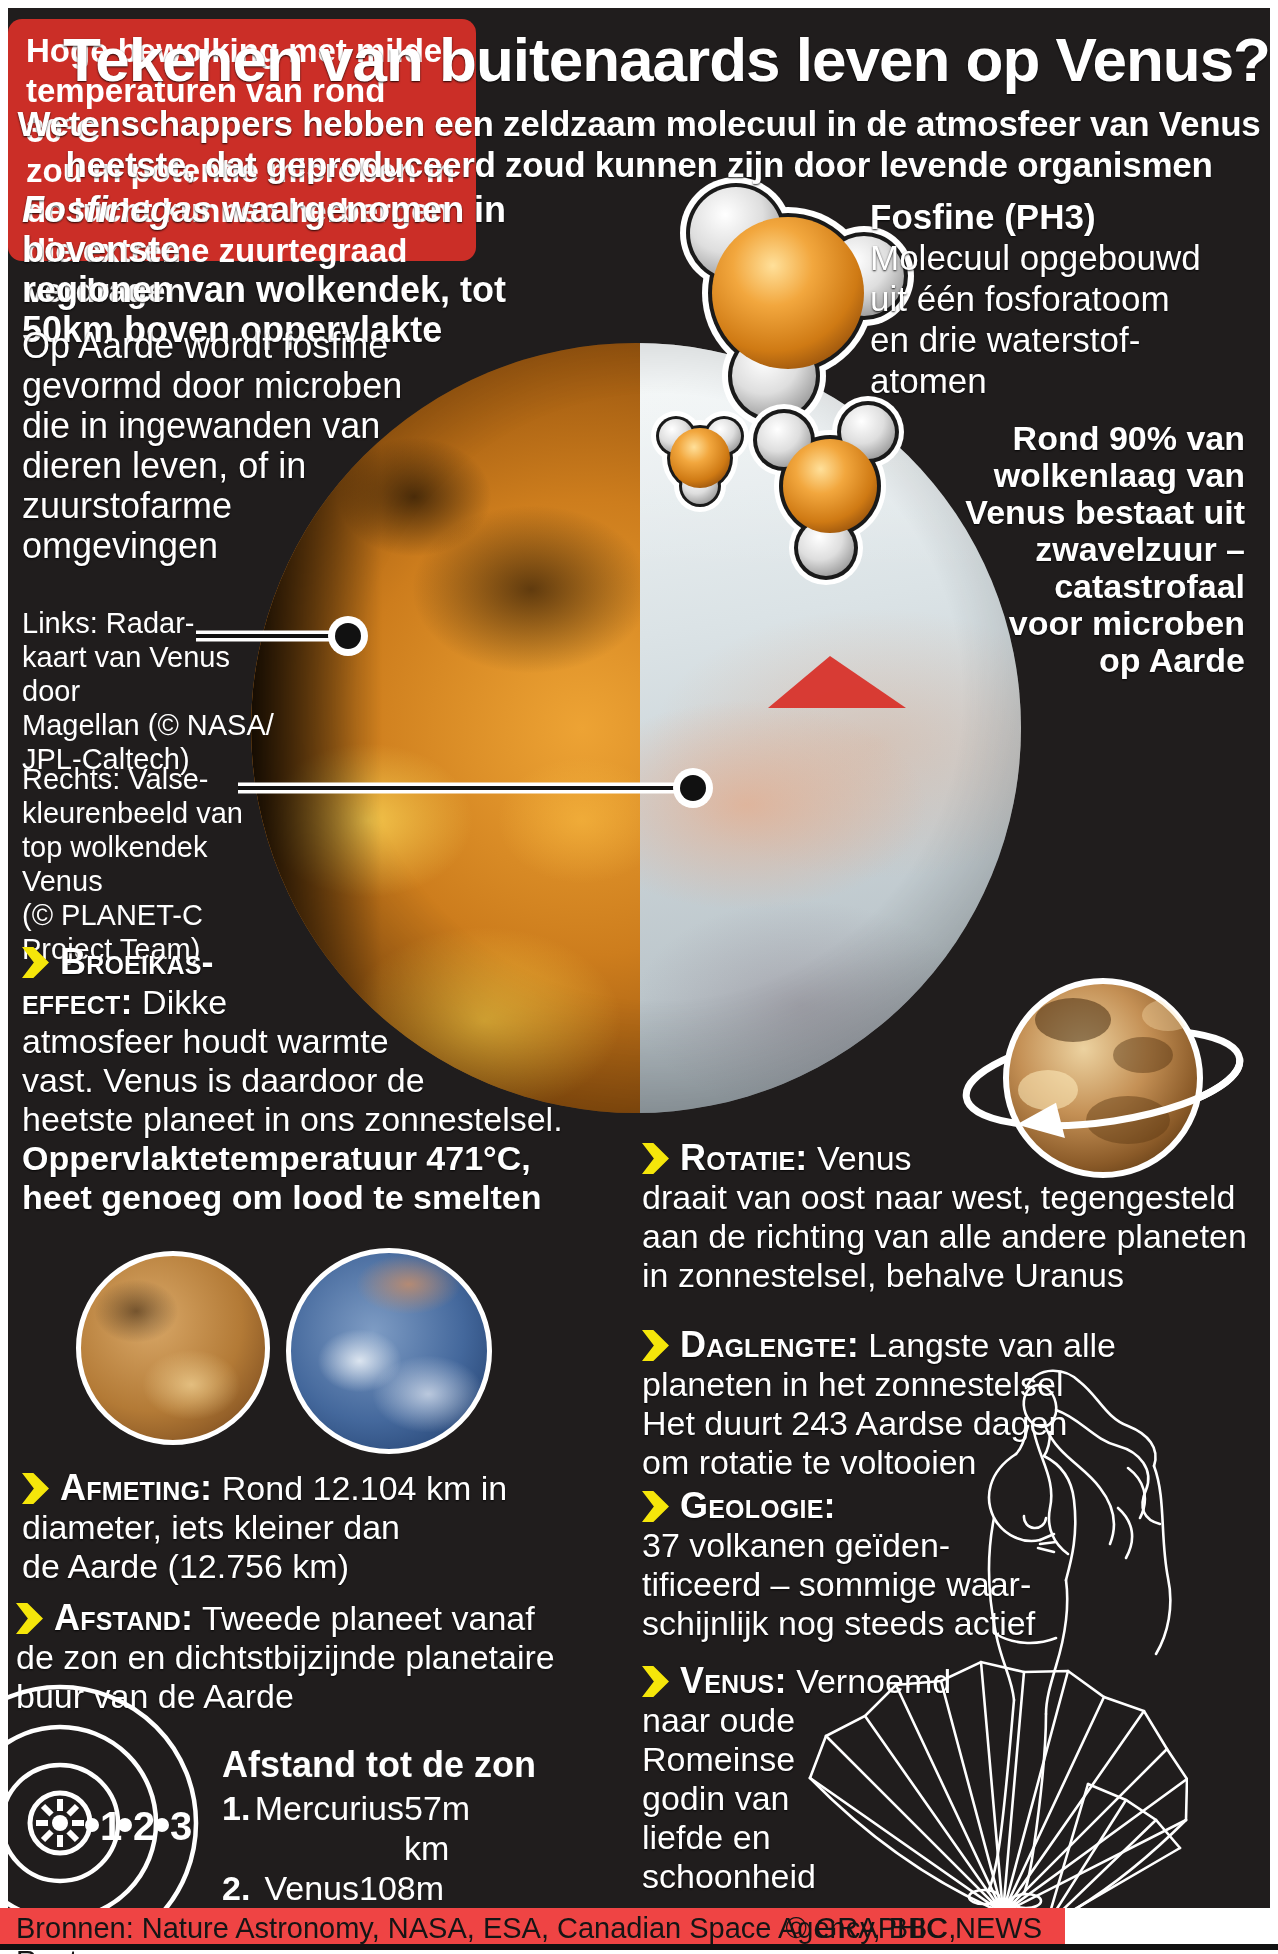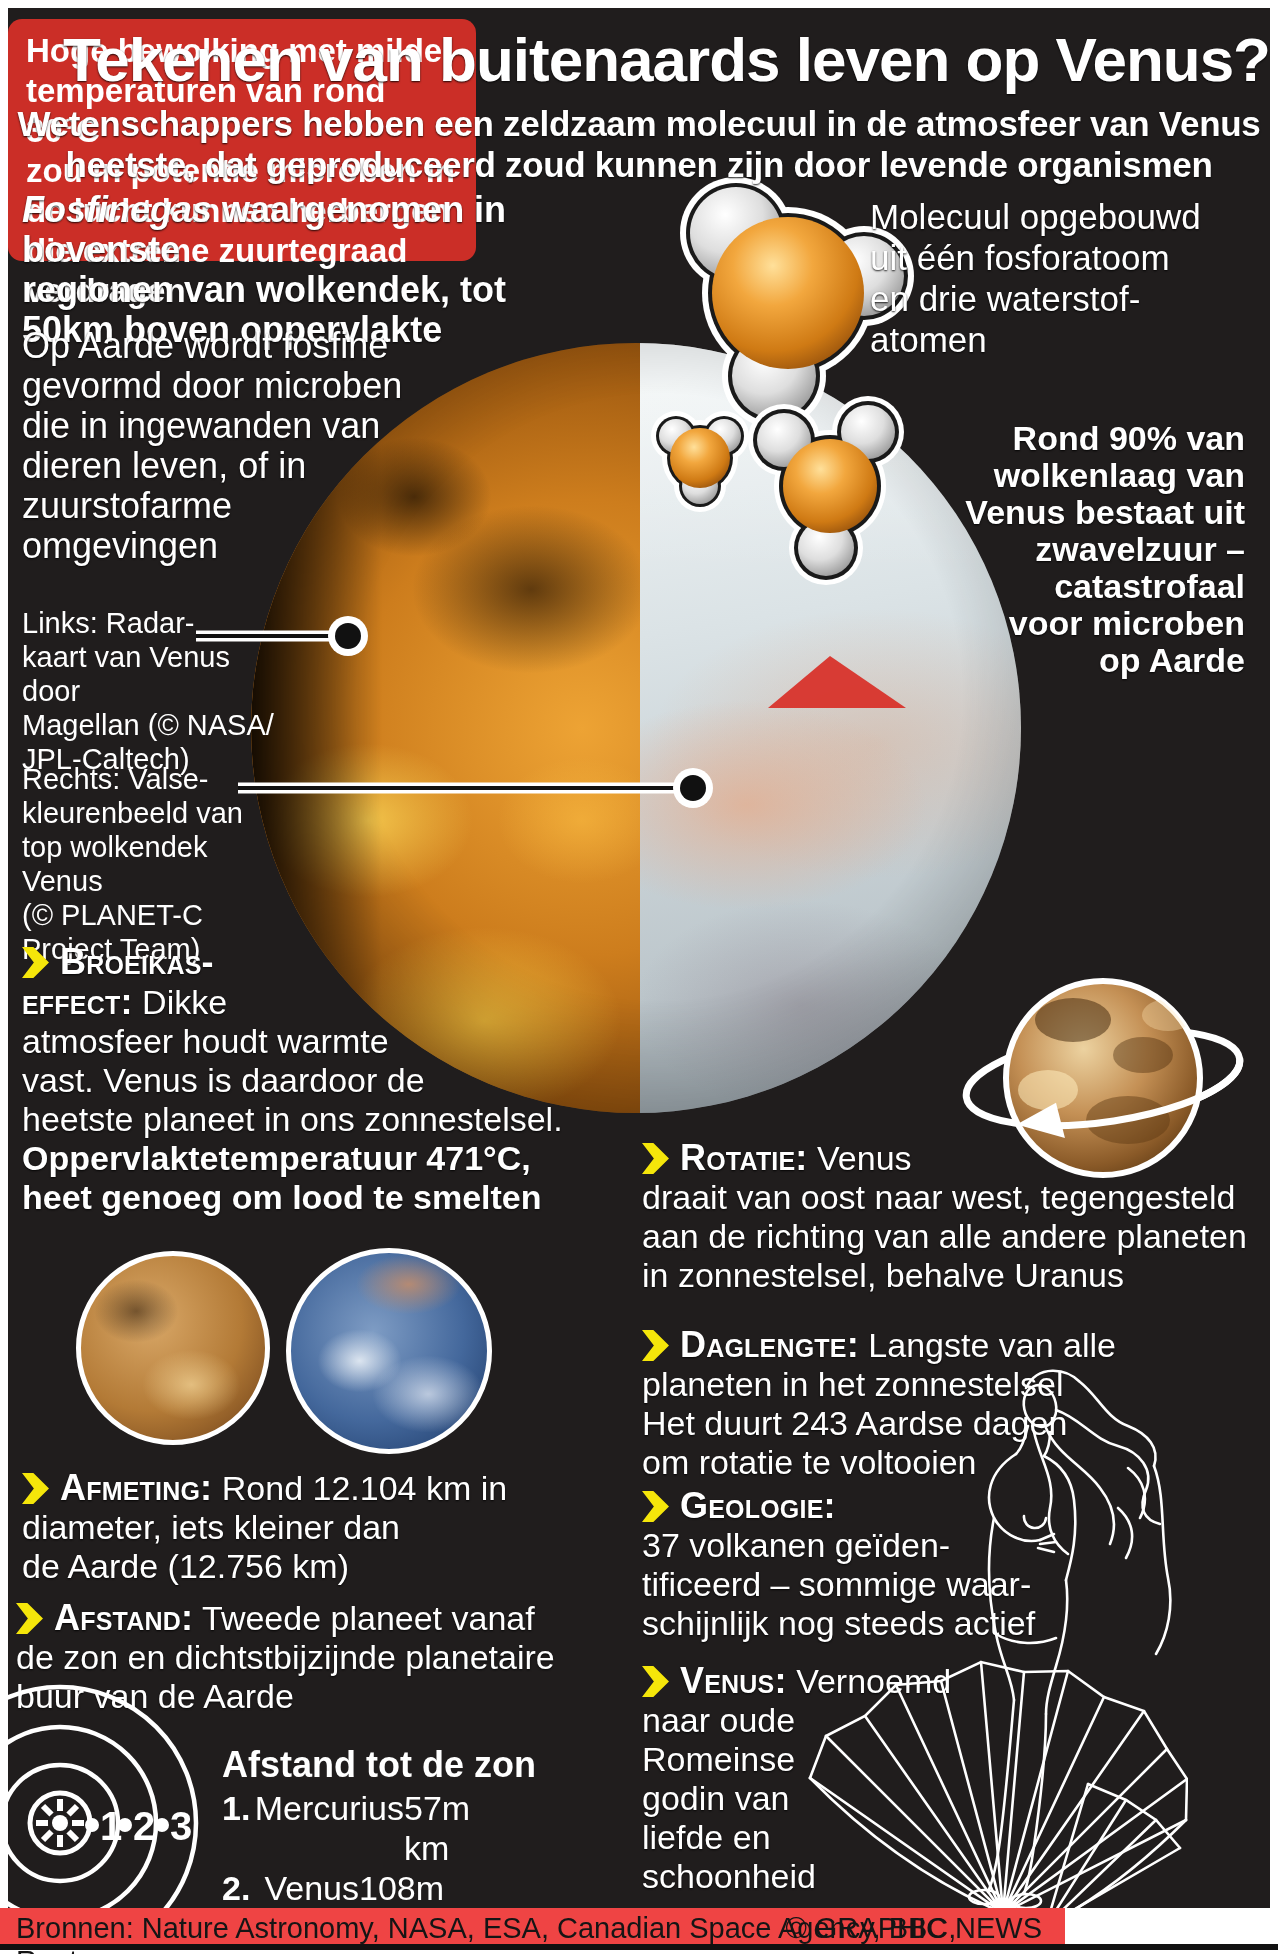--- a/index.html
+++ b/index.html
@@ -174,21 +174,21 @@
     <div class="tb cap cap-left">Links: Radar-
 kaart van Venus door
 Magellan (© NASA/
 JPL-Caltech)</div>
     <div class="tb cap cap-right">Rechts: Valse-
 kleurenbeeld van
 top wolkendek Venus
 (© PLANET-C
 Project Team)</div>
 
-    <div class="tb phosphine shadow"><span>Molecuul opgebouwd
+    <div class="tb phosphine shadow"><b>Fosfine (PH3)</b><span>Molecuul opgebouwd
 uit één fosforatoom
 en drie waterstof-
 atomen</span></div>
 
     <div class="tb sulfur shadow">Rond 90% van
 wolkenlaag van
 Venus bestaat uit
 zwavelzuur –
 catastrofaal
 voor microben

